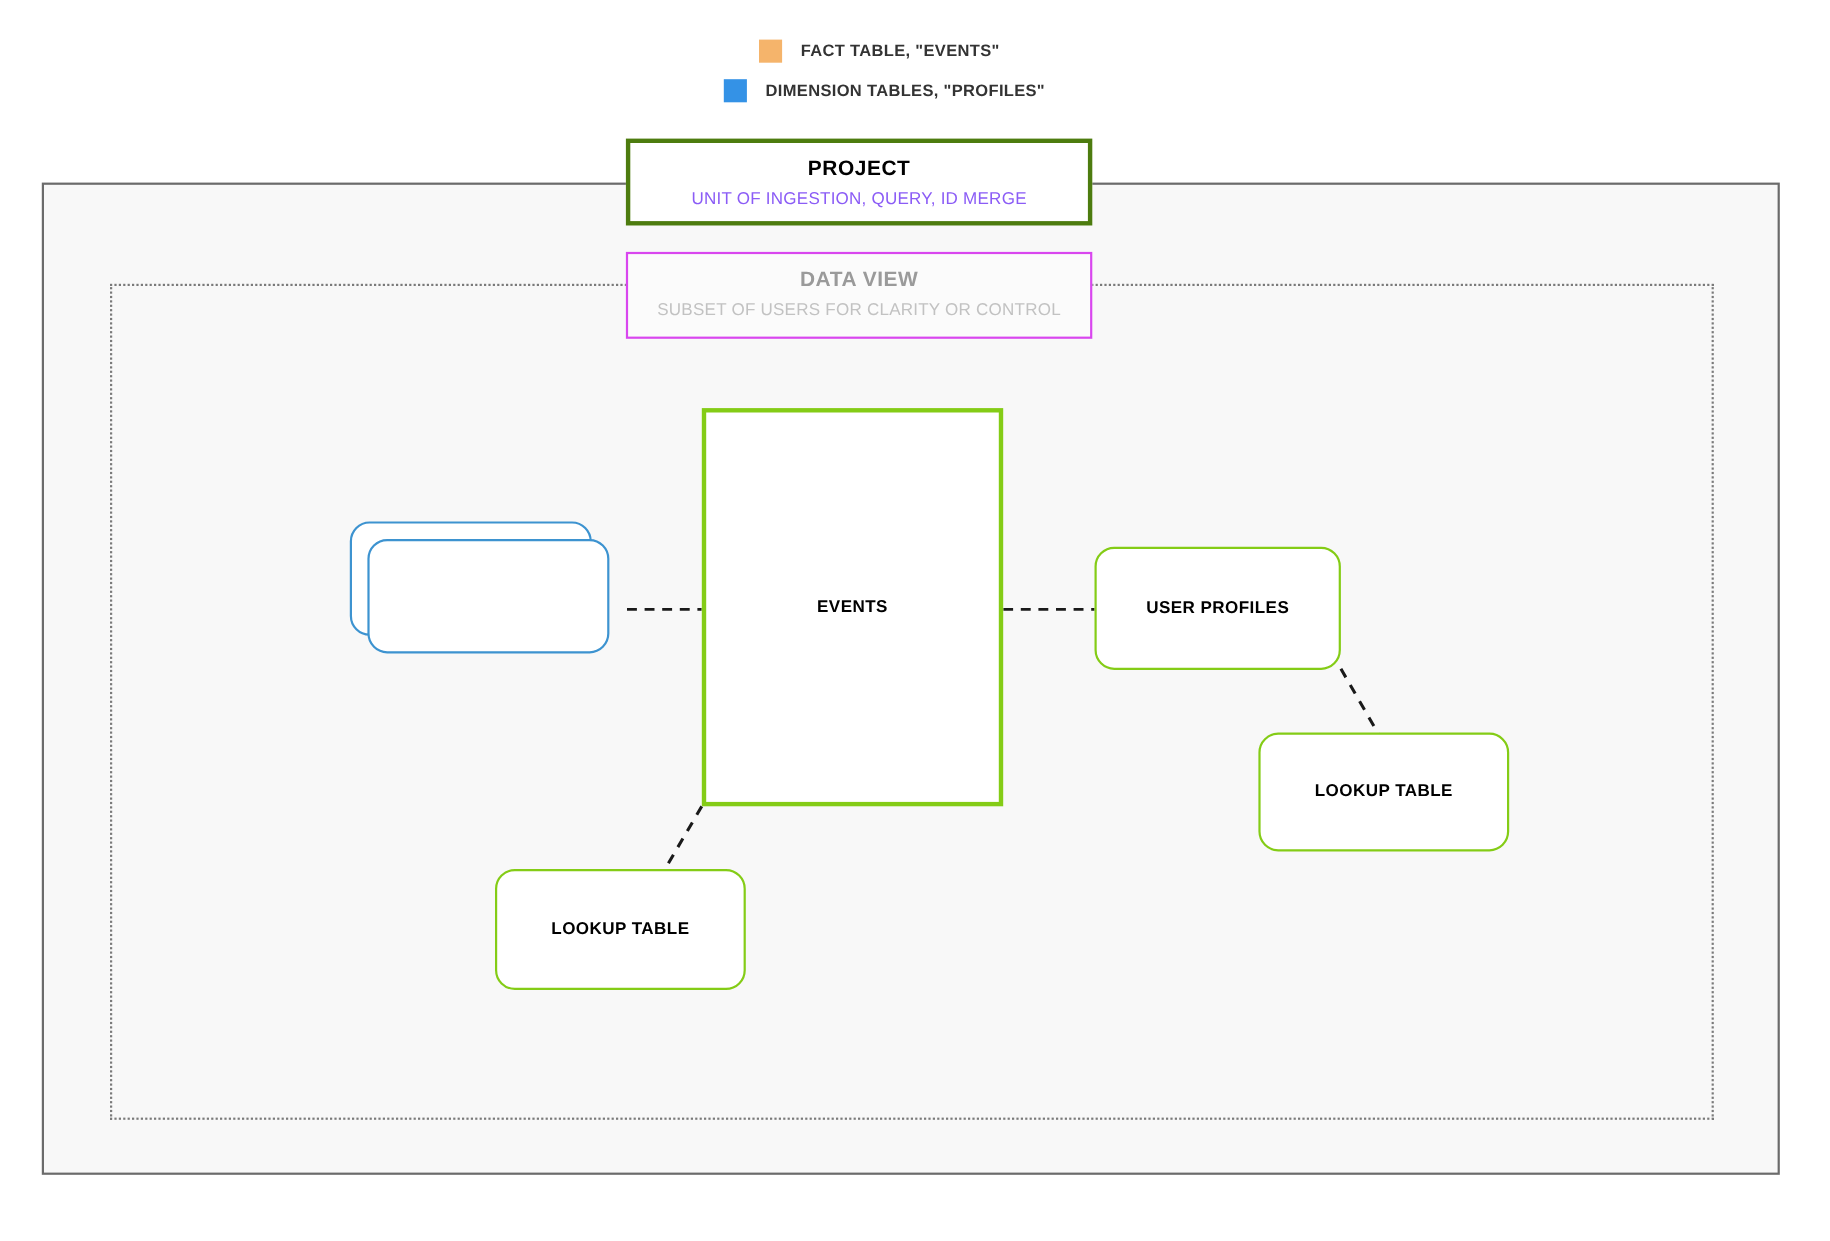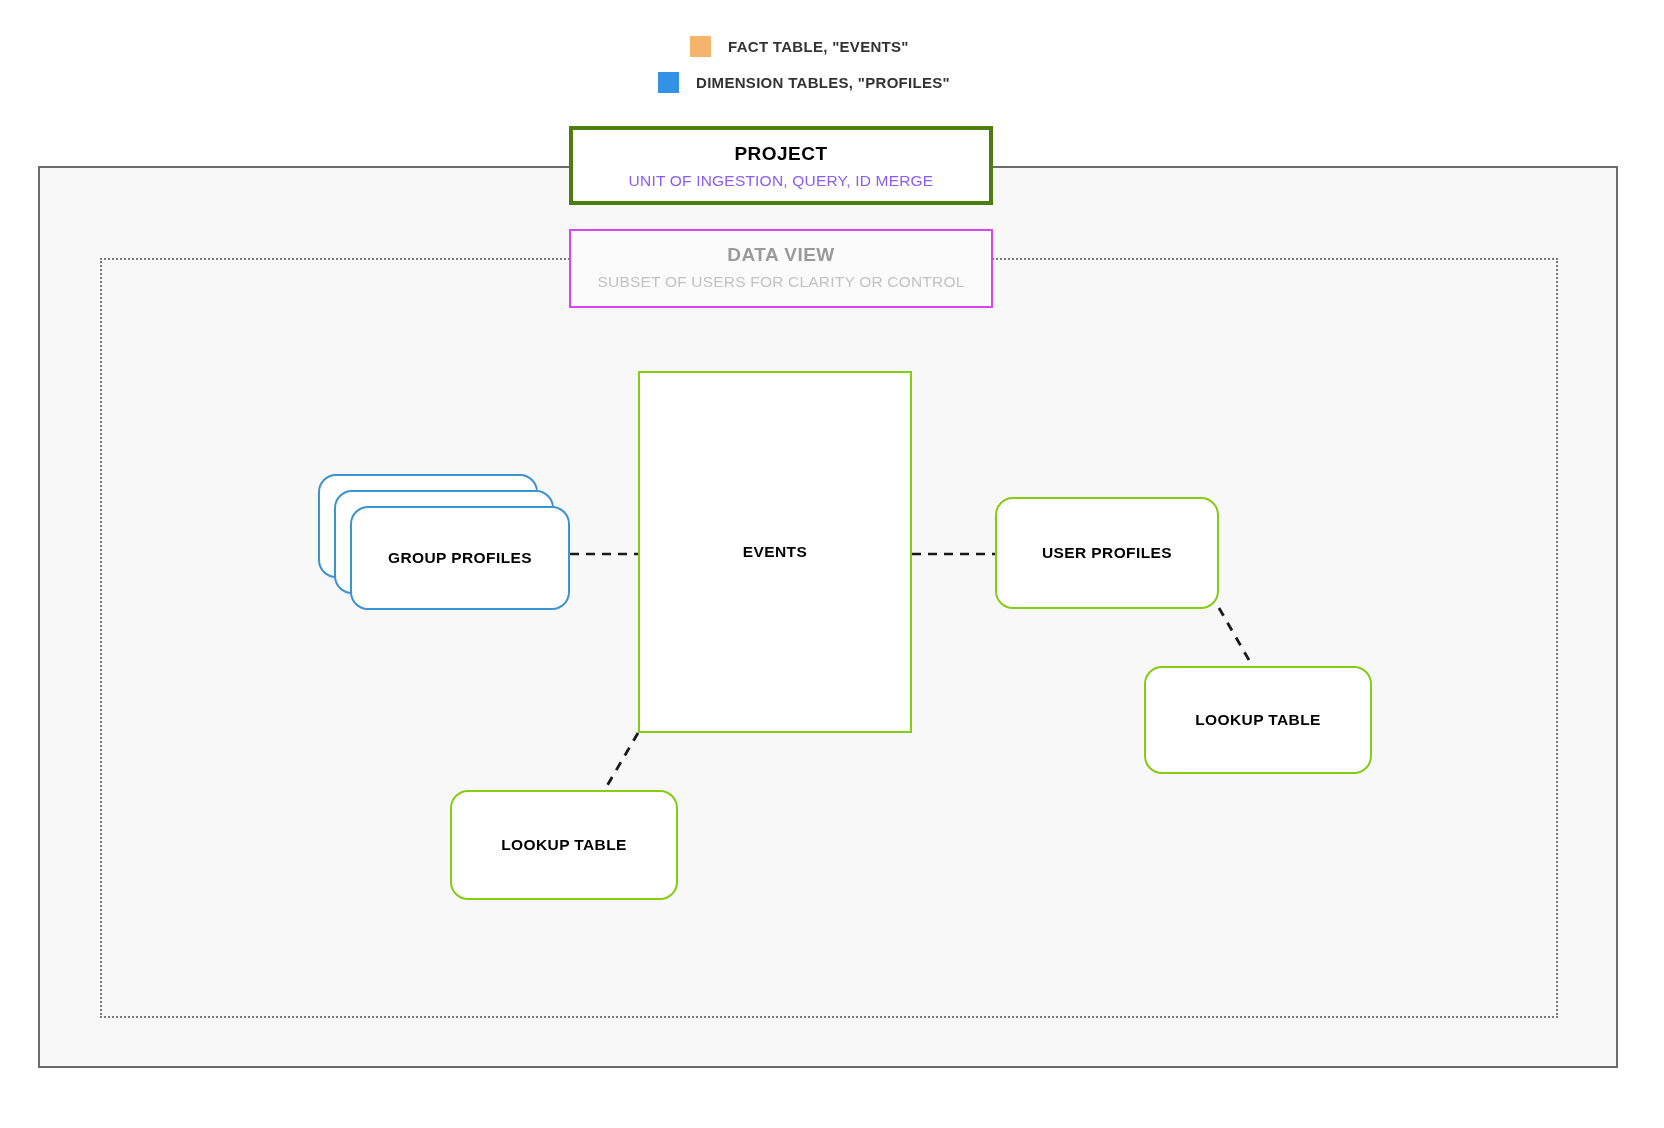--- a/index.html
+++ b/index.html
@@ -128,21 +128,21 @@
     letter-spacing: 0.4px;
     text-align: center;
   }
 
   
   #events-node {
     left: 638px;
     top: 371px;
     width: 274px;
     height: 362px;
-    border: 2px solid #84cc16;
+    border: 4px solid #84cc16;
   }
 
   
   .dim {
     border: 2px solid #84cc16;
     border-radius: 18px;
   }
 
   
   #group-profiles-stack {
@@ -220,23 +220,20 @@
     <line x1="1219" y1="608" x2="1253" y2="667" stroke="#1a1a1a" stroke-width="2.8" stroke-dasharray="9 8"></line>
   </svg>
 
   <div class="node" id="events-node">
     <span class="node-label">EVENTS</span>
   </div>
 
   <div id="group-profiles-stack">
     <div class="stack-card" id="stack-card-3"></div>
     <div class="stack-card" id="stack-card-2"></div>
-    <div class="stack-card" id="stack-card-1">
-      <span class="node-label">GROUP PROFILES</span>
-    </div>
   </div>
 
   <div class="node dim" id="user-profiles-node">
     <span class="node-label">USER PROFILES</span>
   </div>
 
   <div class="node dim" id="lookup-right-node">
     <span class="node-label">LOOKUP TABLE</span>
   </div>
 

